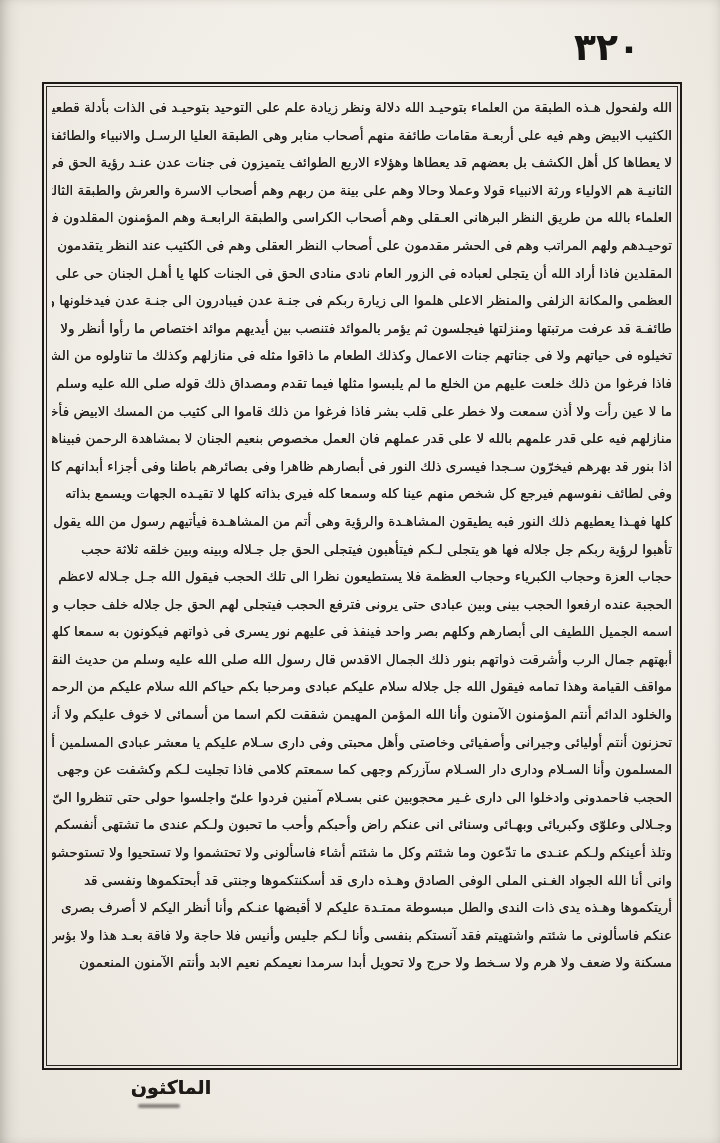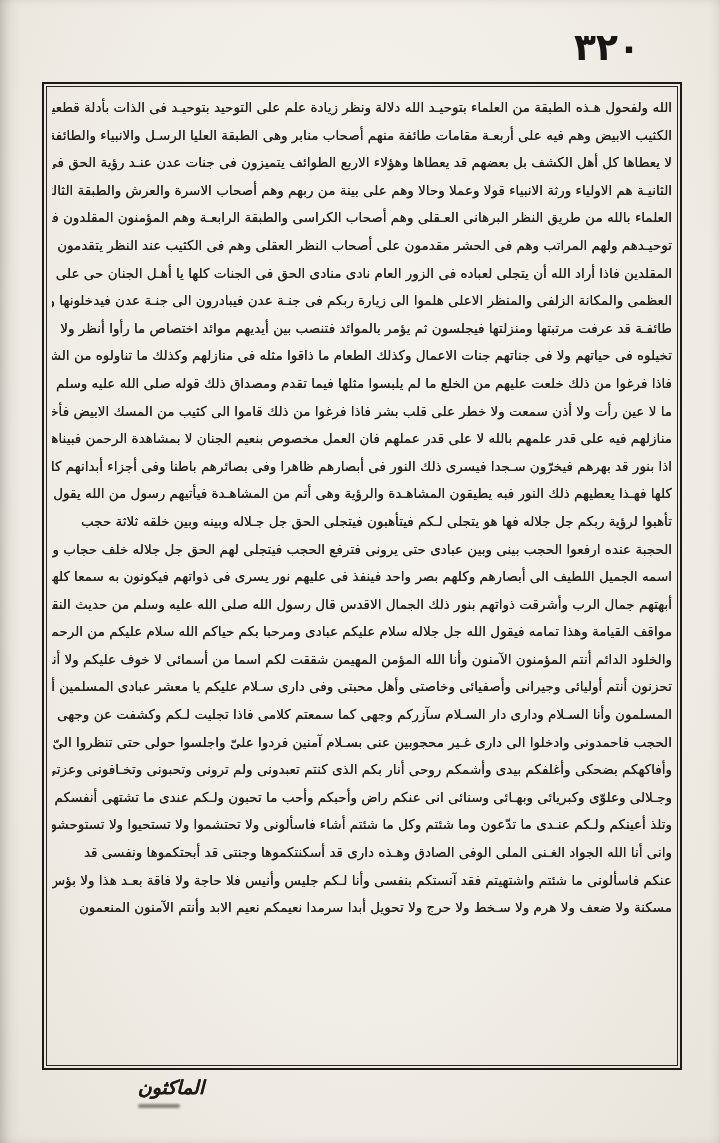--- a/index.html
+++ b/index.html
@@ -61,21 +61,20 @@
   .catchword {
     position: absolute;
     top: 1076px; left: 96px;
     width: 150px;
     direction: rtl;
     text-align: center;
     font-size: 19px;
     font-weight: bold;
     color: #1d1a17;
     text-shadow: 0 0 .5px #3a352f;
-    font-style: italic;
   }
   .print-smudge {
     position: absolute;
     top: 1104px; left: 138px;
     width: 42px; height: 4px;
     background: rgba(50,45,40,.55);
     border-radius: 2px;
     filter: blur(1px);
   }
 </style>
@@ -95,34 +94,36 @@
           <div class="text-line">العلماء بالله من طريق النظر البرهانى العـقلى وهم أصحاب الكراسى والطبقة الرابعـة وهم المؤمنون المقلدون فى</div>
           <div class="text-line">توحيـدهم ولهم المراتب وهم فى الحشر مقدمون على أصحاب النظر العقلى وهم فى الكثيب عند النظر يتقدمون على</div>
           <div class="text-line">المقلدين فاذا أراد الله أن يتجلى لعباده فى الزور العام نادى منادى الحق فى الجنات كلها يا أهـل الجنان حى على المنـة</div>
           <div class="text-line">العظمى والمكانة الزلفى والمنظر الاعلى هلموا الى زيارة ربكم فى جنـة عدن فيبادرون الى جنـة عدن فيدخلونها وكل</div>
           <div class="text-line">طائفـة قد عرفت مرتبتها ومنزلتها فيجلسون ثم يؤمر بالموائد فتنصب بين أيديهم موائد اختصاص ما رأوا أنظر ولا</div>
           <div class="text-line">تخيلوه فى حياتهم ولا فى جناتهم جنات الاعمال وكذلك الطعام ما ذاقوا مثله فى منازلهم وكذلك ما تناولوه من الشراب</div>
           <div class="text-line">فاذا فرغوا من ذلك خلعت عليهم من الخلع ما لم يلبسوا مثلها فيما تقدم ومصداق ذلك قوله صلى الله عليه وسلم فى الجنة فيها</div>
           <div class="text-line">ما لا عين رأت ولا أذن سمعت ولا خطر على قلب بشر فاذا فرغوا من ذلك قاموا الى كثيب من المسك الابيض فأخذوا</div>
           <div class="text-line">منازلهم فيه على قدر علمهم بالله لا على قدر عملهم فان العمل مخصوص بنعيم الجنان لا بمشاهدة الرحمن فبيناهم على ذلك</div>
           <div class="text-line">اذا بنور قد بهرهم فيخرّون سـجدا فيسرى ذلك النور فى أبصارهم ظاهرا وفى بصائرهم باطنا وفى أجزاء أبدانهم كلها</div>
+          <div class="text-line">وفى لطائف نفوسهم فيرجع كل شخص منهم عينا كله وسمعا كله فيرى بذاته كلها لا تقيـده الجهات ويسمع بذاته</div>
           <div class="text-line">كلها فهـذا يعطيهم ذلك النور فبه يطيقون المشاهـدة والرؤية وهى أتم من المشاهـدة فيأتيهم رسول من الله يقول لهم</div>
           <div class="text-line">تأهبوا لرؤية ربكم جل جلاله فها هو يتجلى لـكم فيتأهبون فيتجلى الحق جل جـلاله وبينه وبين خلقه ثلاثة حجب</div>
+          <div class="text-line">حجاب العزة وحجاب الكبرياء وحجاب العظمة فلا يستطيعون نظرا الى تلك الحجب فيقول الله جـل جـلاله لاعظم</div>
           <div class="text-line">الحجبة عنده ارفعوا الحجب بينى وبين عبادى حتى يرونى فترفع الحجب فيتجلى لهم الحق جل جلاله خلف حجاب واحد فى</div>
           <div class="text-line">اسمه الجميل اللطيف الى أبصارهم وكلهم بصر واحد فينفذ فى عليهم نور يسرى فى ذواتهم فيكونون به سمعا كلهم وقد</div>
           <div class="text-line">أبهتهم جمال الرب وأشرقت ذواتهم بنور ذلك الجمال الاقدس قال رسول الله صلى الله عليه وسلم من حديث النقاش فى</div>
           <div class="text-line">مواقف القيامة وهذا تمامه فيقول الله جل جلاله سلام عليكم عبادى ومرحبا بكم حياكم الله سلام عليكم من الرحمن</div>
           <div class="text-line">والخلود الدائم أنتم المؤمنون الآمنون وأنا الله المؤمن المهيمن شققت لكم اسما من أسمائى لا خوف عليكم ولا أنتم</div>
           <div class="text-line">تحزنون أنتم أوليائى وجيرانى وأصفيائى وخاصتى وأهل محبتى وفى دارى سـلام عليكم يا معشر عبادى المسلمين أنتم</div>
           <div class="text-line">المسلمون وأنا السـلام ودارى دار السـلام سآزركم وجهى كما سمعتم كلامى فاذا تجليت لـكم وكشفت عن وجهى</div>
           <div class="text-line">الحجب فاحمدونى وادخلوا الى دارى غـير محجوبين عنى بسـلام آمنين فردوا علىّ واجلسوا حولى حتى تنظروا الىّ</div>
-          <div class="text-line">وأفاكهكم بضحكى وأغلفكم بيدى وأشمكم روحى أنار بكم الذى كنتم تعبدونى ولم ترونى وتحبونى وتخـافونى وعزتى</div>
           <div class="text-line">وجـلالى وعلوّى وكبريائى وبهـائى وسنائى انى عنكم راض وأحبكم وأحب ما تحبون ولـكم عندى ما تشتهى أنفسكم</div>
           <div class="text-line">وتلذ أعينكم ولـكم عنـدى ما تدّعون وما شئتم وكل ما شئتم أشاء فاسألونى ولا تحتشموا ولا تستحيوا ولا تستوحشوا</div>
           <div class="text-line">وانى أنا الله الجواد الغـنى الملى الوفى الصادق وهـذه دارى قد أسكنتكموها وجنتى قد أبحتكموها ونفسى قد</div>
+          <div class="text-line">أريتكموها وهـذه يدى ذات الندى والطل مبسوطة ممتـدة عليكم لا أقبضها عنـكم وأنا أنظر اليكم لا أصرف بصرى</div>
           <div class="text-line">عنكم فاسألونى ما شئتم واشتهيتم فقد آنستكم بنفسى وأنا لـكم جليس وأنيس فلا حاجة ولا فاقة بعـد هذا ولا بؤس ولا</div>
           <div class="text-line">مسكنة ولا ضعف ولا هرم ولا سـخط ولا حرج ولا تحويل أبدا سرمدا نعيمكم نعيم الابد وأنتم الآمنون المنعمون</div>
         </div>
     </div>
   </div>
 
   <div class="catchword">الماكثون</div>
 
   <div class="print-smudge"></div>
 </div>

